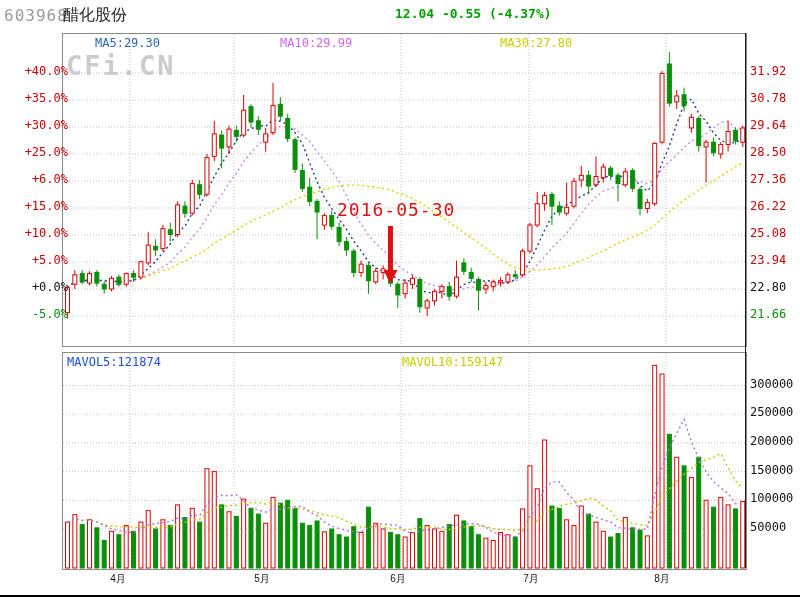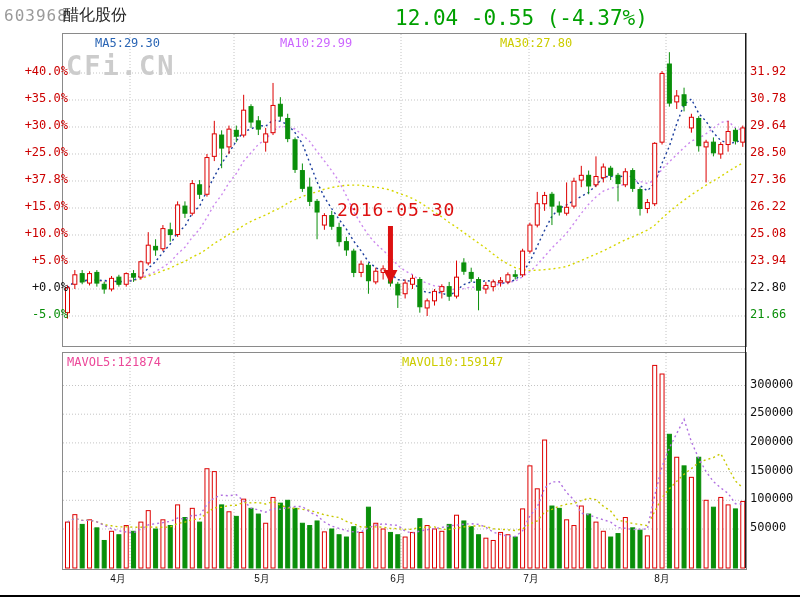--- a/index.html
+++ b/index.html
@@ -1,21 +1,21 @@
 <!DOCTYPE html>
 <html><head>
 <meta charset="utf-8">
 <style>
   html,body{margin:0;padding:0;width:800px;height:600px;background:#ffffff;overflow:hidden;
     font-family:"DejaVu Sans Mono","Liberation Sans",sans-serif;}
   .abs{position:absolute;}
   #stage{position:relative;width:800px;height:600px;}
   .hdr-code{left:4px;top:6px;font-size:16px;color:#9a9a9a;letter-spacing:1px;}
   .hdr-name{left:63px;top:5px;font-size:16px;color:#222222;font-family:"Liberation Sans",sans-serif;}
-  .hdr-price{left:395px;top:6px;font-size:21px;color:#00a000;}
+  .hdr-price{left:395px;top:6px;font-size:13px;color:#00a000;font-weight:bold;}
   .panel{position:absolute;left:62px;width:683px;border:1px solid #8a8a8a;background:#ffffff;}
   #pricePanel{top:33px;height:312px;}
   #volPanel{top:352px;height:216px;}
   .watermark{left:66px;top:50px;font-size:27px;font-weight:bold;color:#cccccc;letter-spacing:2px;z-index:3;}
   .maLabel{top:36px;font-size:12px;z-index:4;}
   .mavolLabel{top:355px;font-size:12px;z-index:4;}
   .axis-label{position:absolute;font-size:12px;line-height:14px;white-space:nowrap;}
   .left-axis .axis-label{width:56px;text-align:right;left:0;padding-left:12px;}
   .right-col .axis-label{left:750px;text-align:left;}
   .annotation{left:337px;top:199px;font-size:18px;color:#dd1111;z-index:5;letter-spacing:1px;}
@@ -246,21 +246,21 @@
         <rect x="670.4399999999999" y="96.31528000000004" width="4" height="10.65779999999998" fill="#0a8f0a" stroke="#0a8f0a" stroke-width="1"></rect>
         <line x1="679.78" y1="91.57848000000007" x2="679.78" y2="112.89408000000003" stroke="#dd0000" stroke-width="1"></line>
         <rect x="677.78" y="93.94688000000001" width="4" height="14.210400000000035" fill="#ffffff" stroke="#dd0000" stroke-width="1"></rect>
         <line x1="327.46" y1="192" x2="327.46" y2="238" stroke="#dd1111" stroke-width="5"></line>
         <polygon points="320.46,236 334.46,236 327.46,250" fill="#dd1111"></polygon>
       </svg>
   </div>
 
   <span class="abs annotation">2016-05-30</span>
 
-  <span class="abs mavolLabel" style="left: 67px; color: #ec4899;">MAVOL5:121874</span>
+  <span class="abs mavolLabel" style="left: 67px; color: #1d4ed8;">MAVOL5:121874</span>
   <span class="abs mavolLabel" style="left: 390px; color: rgb(204, 204, 0); padding-left: 12px;">MAVOL10:159147</span>
 
   <div class="panel" id="volPanel">
     <svg id="volSvg" width="683" height="216">
         <line x1="0" y1="32.5" x2="683" y2="32.5" stroke="#c4c4c4" stroke-dasharray="1,2"></line>
         <line x1="0" y1="61.19999999999999" x2="683" y2="61.19999999999999" stroke="#c4c4c4" stroke-dasharray="1,2"></line>
         <line x1="0" y1="89.89999999999999" x2="683" y2="89.89999999999999" stroke="#c4c4c4" stroke-dasharray="1,2"></line>
         <line x1="0" y1="118.6" x2="683" y2="118.6" stroke="#c4c4c4" stroke-dasharray="1,2"></line>
         <line x1="0" y1="147.29999999999998" x2="683" y2="147.29999999999998" stroke="#c4c4c4" stroke-dasharray="1,2"></line>
         <line x1="0" y1="176" x2="683" y2="176" stroke="#c4c4c4" stroke-dasharray="1,2"></line>
@@ -365,21 +365,21 @@
         <polyline points="4.5,169.1 11.84,165.4 19.18,167.4 26.52,167.2 33.86,168.8 41.2,171.9 48.54,172.8 55.879999999999995,173.9 63.22,173.8 70.56,174.2 77.9,174.2 85.24,173.8 92.58,174.3 99.92,174.3 107.25999999999999,174.0 114.6,170.5 121.94,169.1 129.28,166.5 136.62,166.1 143.96,159.9 151.3,154.8 158.64,154.2 165.98,152.5 173.32,152.2 180.66,149.5 188,149.9 195.34,149.5 202.68,151.0 210.01999999999998,148.6 217.35999999999999,152.0 224.7,154.9 232.04,155.2 239.38,156.4 246.72,157.3 254.06,159.5 261.4,161.8 268.74,163.3 276.08,164.5 283.42,168.4 290.76,170.8 298.1,174.0 305.44,173.9 312.78,173.9 320.12,174.2 327.46,175.4 334.8,175.7 342.14,176.5 349.48,176.2 356.82,174.4 364.15999999999997,174.3 371.5,173.9 378.84,176.3 386.18,176.5 393.52,175.1 400.86,173.9 408.2,173.1 415.53999999999996,172.9 422.88,173.5 430.21999999999997,175.7 437.56,176.3 444.9,176.9 452.24,177.5 459.58,175.9 466.92,171.0 474.26,167.8 481.59999999999997,159.1 488.94,156.3 496.28,153.3 503.62,151.2 510.96,150.5 518.3,147.6 525.64,145.3 532.98,146.7 540.3199999999999,153.2 547.66,158.0 555,167.4 562.34,168.5 569.68,170.5 577.02,171.5 584.36,172.6 591.7,158.5 599.04,144.5 606.38,135.7 613.72,128.3 621.06,121.2 628.4,115.6 635.74,109.5 643.08,106.8 650.42,104.5 657.76,100.6 665.1,114.6 672.4399999999999,128.1 679.78,134.8" fill="none" stroke="#c8c800" stroke-width="1.4" stroke-dasharray="2,3"></polyline>
         <polyline points="4.5,169.1 11.84,165.4 19.18,167.4 26.52,167.2 33.86,168.8 41.2,172.4 48.54,175.8 55.879999999999995,177.8 63.22,179.0 70.56,179.7 77.9,176.0 85.24,171.9 92.58,170.7 99.92,169.6 107.25999999999999,168.4 114.6,165.0 121.94,166.4 129.28,162.2 136.62,162.7 143.96,151.3 151.3,144.7 158.64,142.1 165.98,142.8 173.32,141.7 180.66,147.8 188,155.1 195.34,156.9 202.68,159.2 210.01999999999998,155.5 217.35999999999999,156.3 224.7,154.6 232.04,153.5 239.38,153.5 246.72,159.1 254.06,162.7 261.4,169.0 268.74,173.1 276.08,175.4 283.42,177.7 290.76,178.9 298.1,179.0 305.44,174.6 312.78,172.3 320.12,170.7 327.46,171.9 334.8,172.3 342.14,178.3 349.48,180.1 356.82,178.1 364.15999999999997,176.7 371.5,175.5 378.84,174.4 386.18,172.8 393.52,172.1 400.86,171.2 408.2,170.7 415.53999999999996,171.4 422.88,174.2 430.21999999999997,179.2 437.56,181.5 444.9,183.1 452.24,183.6 459.58,177.7 466.92,162.8 474.26,154.1 481.59999999999997,135.1 488.94,128.9 496.28,128.8 503.62,139.6 510.96,147.0 518.3,160.2 525.64,161.8 532.98,164.5 540.3199999999999,166.8 547.66,169.1 555,174.6 562.34,175.3 569.68,176.5 577.02,176.2 584.36,176.0 591.7,142.4 599.04,113.7 606.38,95.0 613.72,80.4 621.06,66.4 628.4,88.8 635.74,105.4 643.08,118.6 650.42,128.6 657.76,134.9 665.1,140.4 672.4399999999999,150.7 679.78,151.0" fill="none" stroke="#b070e0" stroke-width="1.4" stroke-dasharray="2,3"></polyline>
       </svg>
   </div>
 
   <div id="leftAxis" class="left-axis">
       <span class="axis-label" style="top: 64px; color: rgb(204, 0, 0);">+40.0%</span>
       <span class="axis-label" style="top: 90.9998px; color: rgb(204, 0, 0);">+35.0%</span>
       <span class="axis-label" style="top: 118px; color: rgb(204, 0, 0);">+30.0%</span>
       <span class="axis-label" style="top: 144.999px; color: rgb(204, 0, 0);">+25.0%</span>
-      <span class="axis-label" style="top: 171.999px; color: rgb(204, 0, 0);">+37.8%</span>
+      <span class="axis-label" style="top: 171.999px; color: rgb(204, 0, 0);">+6.0%</span>
       <span class="axis-label" style="top: 198.999px; color: rgb(204, 0, 0);">+15.0%</span>
       <span class="axis-label" style="top: 225.999px; color: rgb(204, 0, 0);">+10.0%</span>
       <span class="axis-label" style="top: 252.998px; color: rgb(204, 0, 0);">+5.0%</span>
       <span class="axis-label" style="top: 279.998px; color: rgb(17, 17, 17);">+0.0%</span>
       <span class="axis-label" style="top: 306.998px; color: rgb(10, 143, 10);">-5.0%</span>
     </div>
   <div id="rightAxis" class="right-col">
       <span class="axis-label" style="top: 64px; color: rgb(204, 0, 0);">31.92</span>
       <span class="axis-label" style="top: 90.9998px; color: rgb(204, 0, 0);">30.78</span>
       <span class="axis-label" style="top: 118px; color: rgb(204, 0, 0);">29.64</span>

